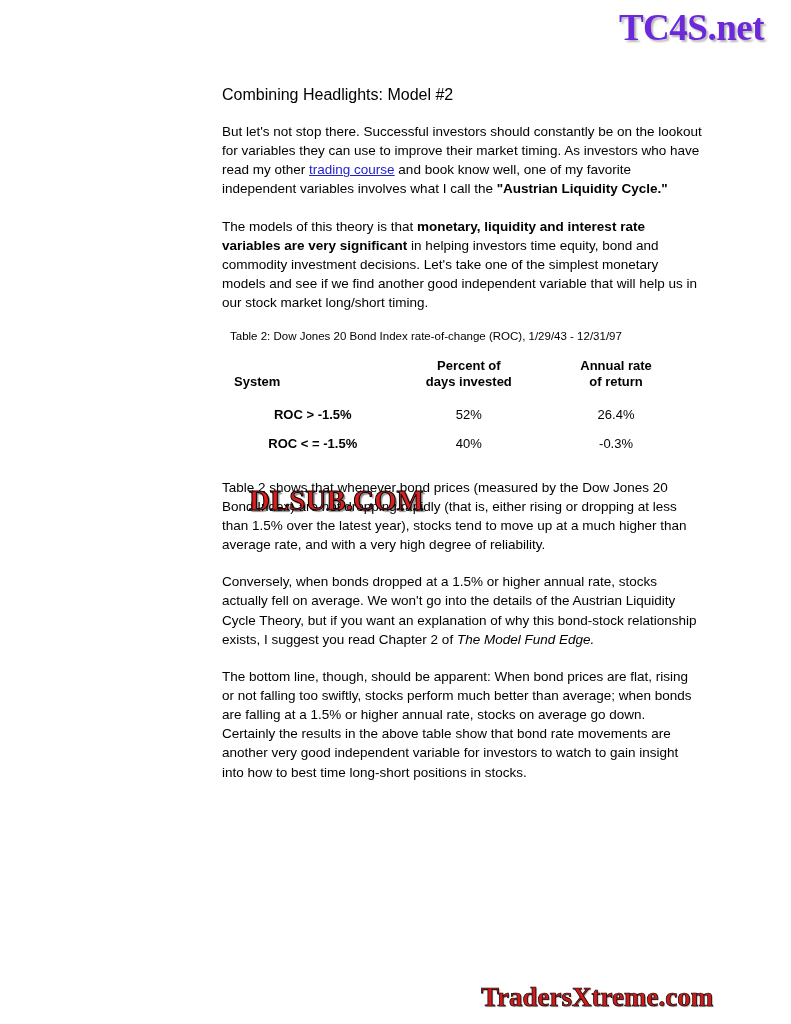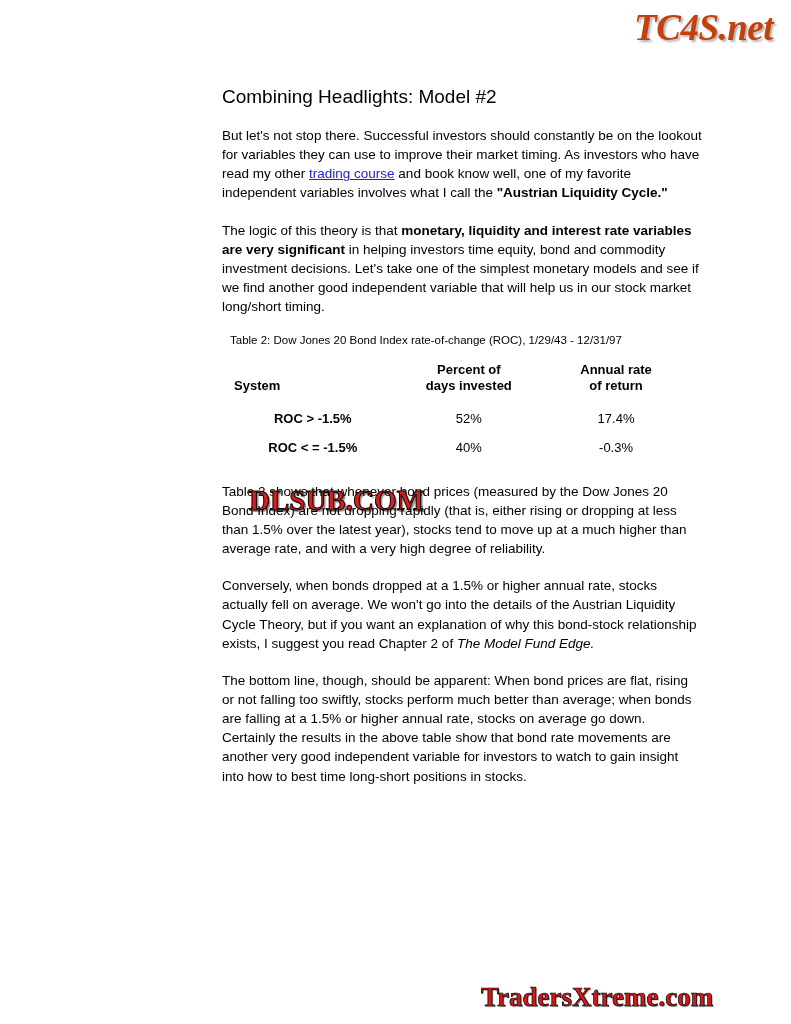--- a/index.html
+++ b/index.html
@@ -20,40 +20,39 @@
     position: relative;
     width: 791px;
     height: 1024px;
     background: #ffffff;
   }
 
   
   .top-watermark {
     position: absolute;
     top: 6px;
-    right: 18px;
+    right: 27px;
     font-family: "Liberation Serif", serif;
     font-size: 37px;
     font-weight: bold;
-    color: #c2410c;
+    color: #6d28d9;
     letter-spacing: -0.5px;
     text-shadow: 2px 2px 2px rgba(120,120,120,0.55);
-    font-style: italic;
   }
 
   
   .content {
     position: absolute;
     left: 222px;
     top: 86px;
     width: 480px;
   }
 
   .doc-title {
-    font-size: 19px;
+    font-size: 16px;
     color: #000;
     margin: 0 0 18px 0;
     font-weight: normal;
   }
 
   p.para {
     font-size: 13.5px;
     line-height: 1.42;
     margin: 0 0 18px 0;
     text-align: left;
@@ -146,21 +145,21 @@
 
   <div class="content">
 
     <h1 class="doc-title">Combining Headlights: Model #2</h1>
 
     <p class="para">
       <span>But let's not stop there. Successful investors should constantly be on the lookout for variables they can use to improve their market timing. As investors who have read my other </span><a class="lnk">trading course</a><span> and book know well, one of my favorite independent variables involves what I call the </span><b>"Austrian Liquidity Cycle."</b>
     </p>
 
     <p class="para">
-      <span>The logic of this theory is that </span><b>monetary, liquidity and interest rate variables are very significant</b><span> in helping investors time equity, bond and commodity investment decisions. Let's take one of the simplest monetary models and see if we find another good independent variable that will help us in our stock market long/short timing.</span>
+      <span>The models of this theory is that </span><b>monetary, liquidity and interest rate variables are very significant</b><span> in helping investors time equity, bond and commodity investment decisions. Let's take one of the simplest monetary models and see if we find another good independent variable that will help us in our stock market long/short timing.</span>
     </p>
 
     <div class="table-block">
       <div class="table-caption">Table 2: Dow Jones 20 Bond Index rate-of-change (ROC), 1/29/43 - 12/31/97</div>
       <table class="data">
         <thead>
           <tr>
             <th class="left">System</th>
             <th class="mid">
               <span>Percent of</span><br>
@@ -169,21 +168,21 @@
             <th class="right">
               <span>Annual rate</span><br>
               <span>of return</span>
             </th>
           </tr>
         </thead>
         <tbody>
           <tr>
             <td class="label">ROC &gt; -1.5%</td>
             <td class="num">52%</td>
-            <td class="num">17.4%</td>
+            <td class="num">26.4%</td>
           </tr>
           <tr>
             <td class="label">ROC &lt; = -1.5%</td>
             <td class="num">40%</td>
             <td class="num">-0.3%</td>
           </tr>
         </tbody>
       </table>
     </div>
 

